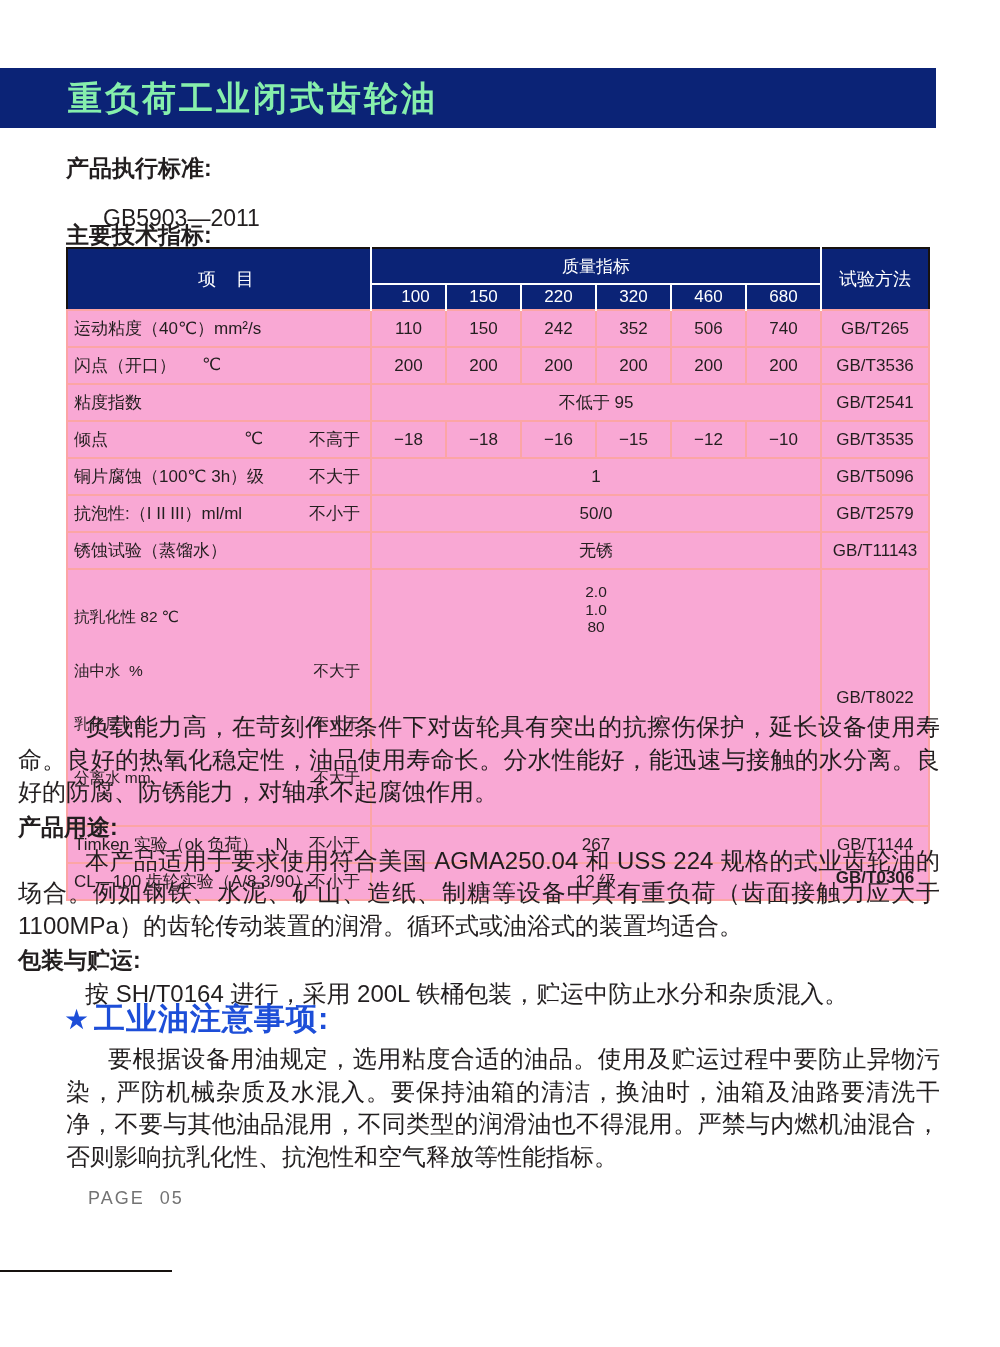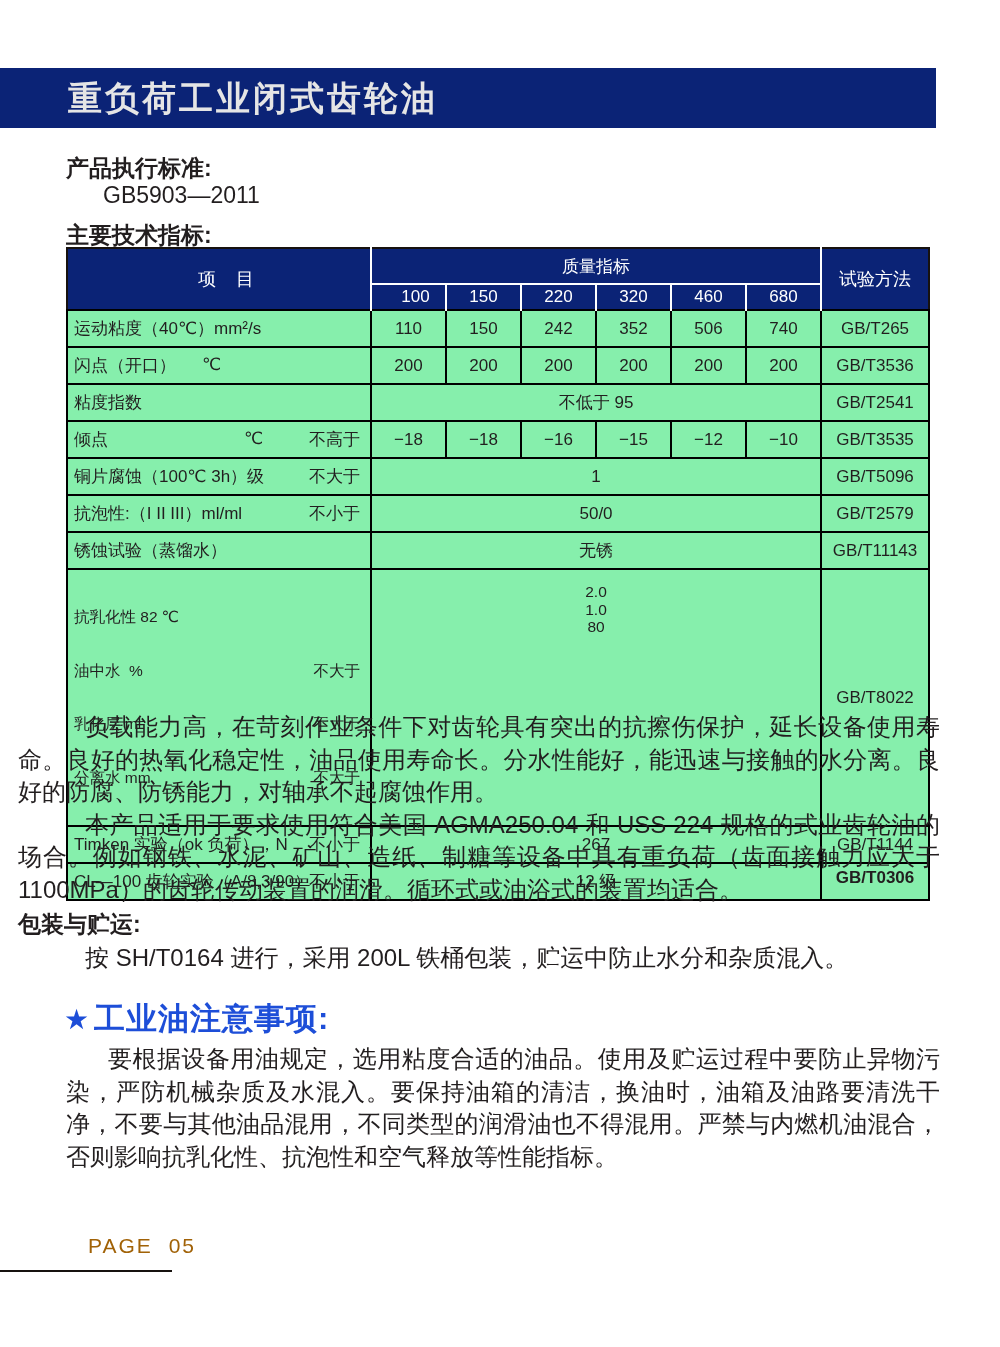--- a/index.html
+++ b/index.html
@@ -8,26 +8,26 @@
     width:1000px; height:1347px; position:relative;
     font-family:"Liberation Sans","DejaVu Sans",sans-serif;
     color:#221e1f;
   }
   
   .title-bar {
     position:absolute; left:0; top:68px; width:936px; height:60px;
     background:#0b2376;
   }
   .title-bar .title {
-    color:#e5e5e5; font-weight:bold; font-size:34px; line-height:60px;
+    color:#86efac; font-weight:bold; font-size:34px; line-height:60px;
     padding-left:68px; letter-spacing:3px;
   }
   
   .std-heading  { position:absolute; left:66px; top:153px; font-size:23px; font-weight:bold; }
-  .std-value    { position:absolute; left:103px; top:182px; font-size:23px; }
+  .std-value    { position:absolute; left:103px; top:205px; font-size:23px; }
   .tech-heading { position:absolute; left:66px; top:220px; font-size:23px; font-weight:bold; }
   
   .spec-table {
     position:absolute; left:66px; top:247px; width:864px;
     border-collapse:collapse; table-layout:fixed;
     font-size:17px; color:#221e1f;
     border:2px solid #17120f;
   }
   .spec-table col.c-item { width:304px; }
   .spec-table col.c-g    { width:75px;  }
@@ -36,21 +36,21 @@
     background:#0b2376; color:#ffffff; font-weight:normal; font-size:17px;
     border-left:2px solid #ffffff; border-right:2px solid #ffffff;
     border-top:none; border-bottom:none;
   }
   .spec-table th:first-child { border-left:none;padding-left:14px; }
   .spec-table th:last-child  { border-right:none; }
   .spec-table th.qh { border-bottom:2px solid #ffffff; height:36px; }
   .spec-table th.ih, .spec-table th.mh { font-size:18px; white-space:pre; }
   .spec-table tr.gr th { height:26px; }
   .spec-table td {
-    border:2px solid #000000; background:#86efac;
+    border:2px solid #fca5a5; background:#f9a8d4;
     height:37px; text-align:center; vertical-align:middle;
   }
   .spec-table td.item {
     text-align:left; padding:3px 6px; position:relative; white-space:pre; font-size:17px;
   }
   .spec-table td.item .unit { position:absolute; left:176px; }
   .spec-table tr.r2 .unit   { left:134px; }
   .spec-table td.item .qual { position:absolute; right:10px; }
   .spec-table td.m { font-size:17px; }
   .spec-table td.m-top { vertical-align:top; padding-top:4px;font-weight:bold; }
@@ -72,22 +72,22 @@
     color:#1d4ed8; font-size:31px; font-weight:bold; letter-spacing:1px;text-align:right;
   }
   .notice-heading .star { font-size:28px; margin-right:4px; }
   .notice-block {
     position:absolute; left:66px; top:1043px; width:874px;
     font-size:24px; line-height:32.5px; text-align:justify;
   }
   .notice-block p { text-indent:42px; }
   
   .page-number {
-    position:absolute; left:88px; top:1234px;
-    font-size:21px; color:#a16207; letter-spacing:2px; word-spacing:8px; white-space:pre;
+    position:absolute; left:88px; top:1188px;
+    font-size:18px; color:#737373; letter-spacing:2px; word-spacing:8px; white-space:pre;
   }
   .footer-rule {
     position:absolute; left:0; top:1270px; width:172px; height:2px; background:#17120f;
   }
 </style>
 </head>
 <body>
 
 <div class="title-bar">
   <div class="title">重负荷工业闭式齿轮油</div>
@@ -196,20 +196,21 @@
     <tr class="r10">
       <td class="item"><span>CL—100 齿轮实验（A/8,3/90）</span><span class="qual">不小于</span></td>
       <td class="v" colspan="6">12 级</td>
       <td class="m m-top">GB/T0306</td>
     </tr>
   </tbody>
 </table>
 
 <div class="mid-block">
   <p class="indent">负载能力高，在苛刻作业条件下对齿轮具有突出的抗擦伤保护，延长设备使用寿命。良好的热氧化稳定性，油品使用寿命长。分水性能好，能迅速与接触的水分离。良好的防腐、防锈能力，对轴承不起腐蚀作用。</p>
+  <h3>产品用途:</h3>
   <p class="indent">本产品适用于要求使用符合美国 AGMA250.04 和 USS  224 规格的式业齿轮油的场合。例如钢铁、水泥、矿山、造纸、制糖等设备中具有重负荷（齿面接触力应大于 1100MPa）的齿轮传动装置的润滑。循环式或油浴式的装置均适合。</p>
   <h3>包装与贮运:</h3>
   <p class="indent">按 SH/T0164 进行，采用 200L 铁桶包装，贮运中防止水分和杂质混入。</p>
 </div>
 
 <div class="notice-heading">
   <span class="star">★</span><span>工业油注意事项:</span>
 </div>
 
 <div class="notice-block">

